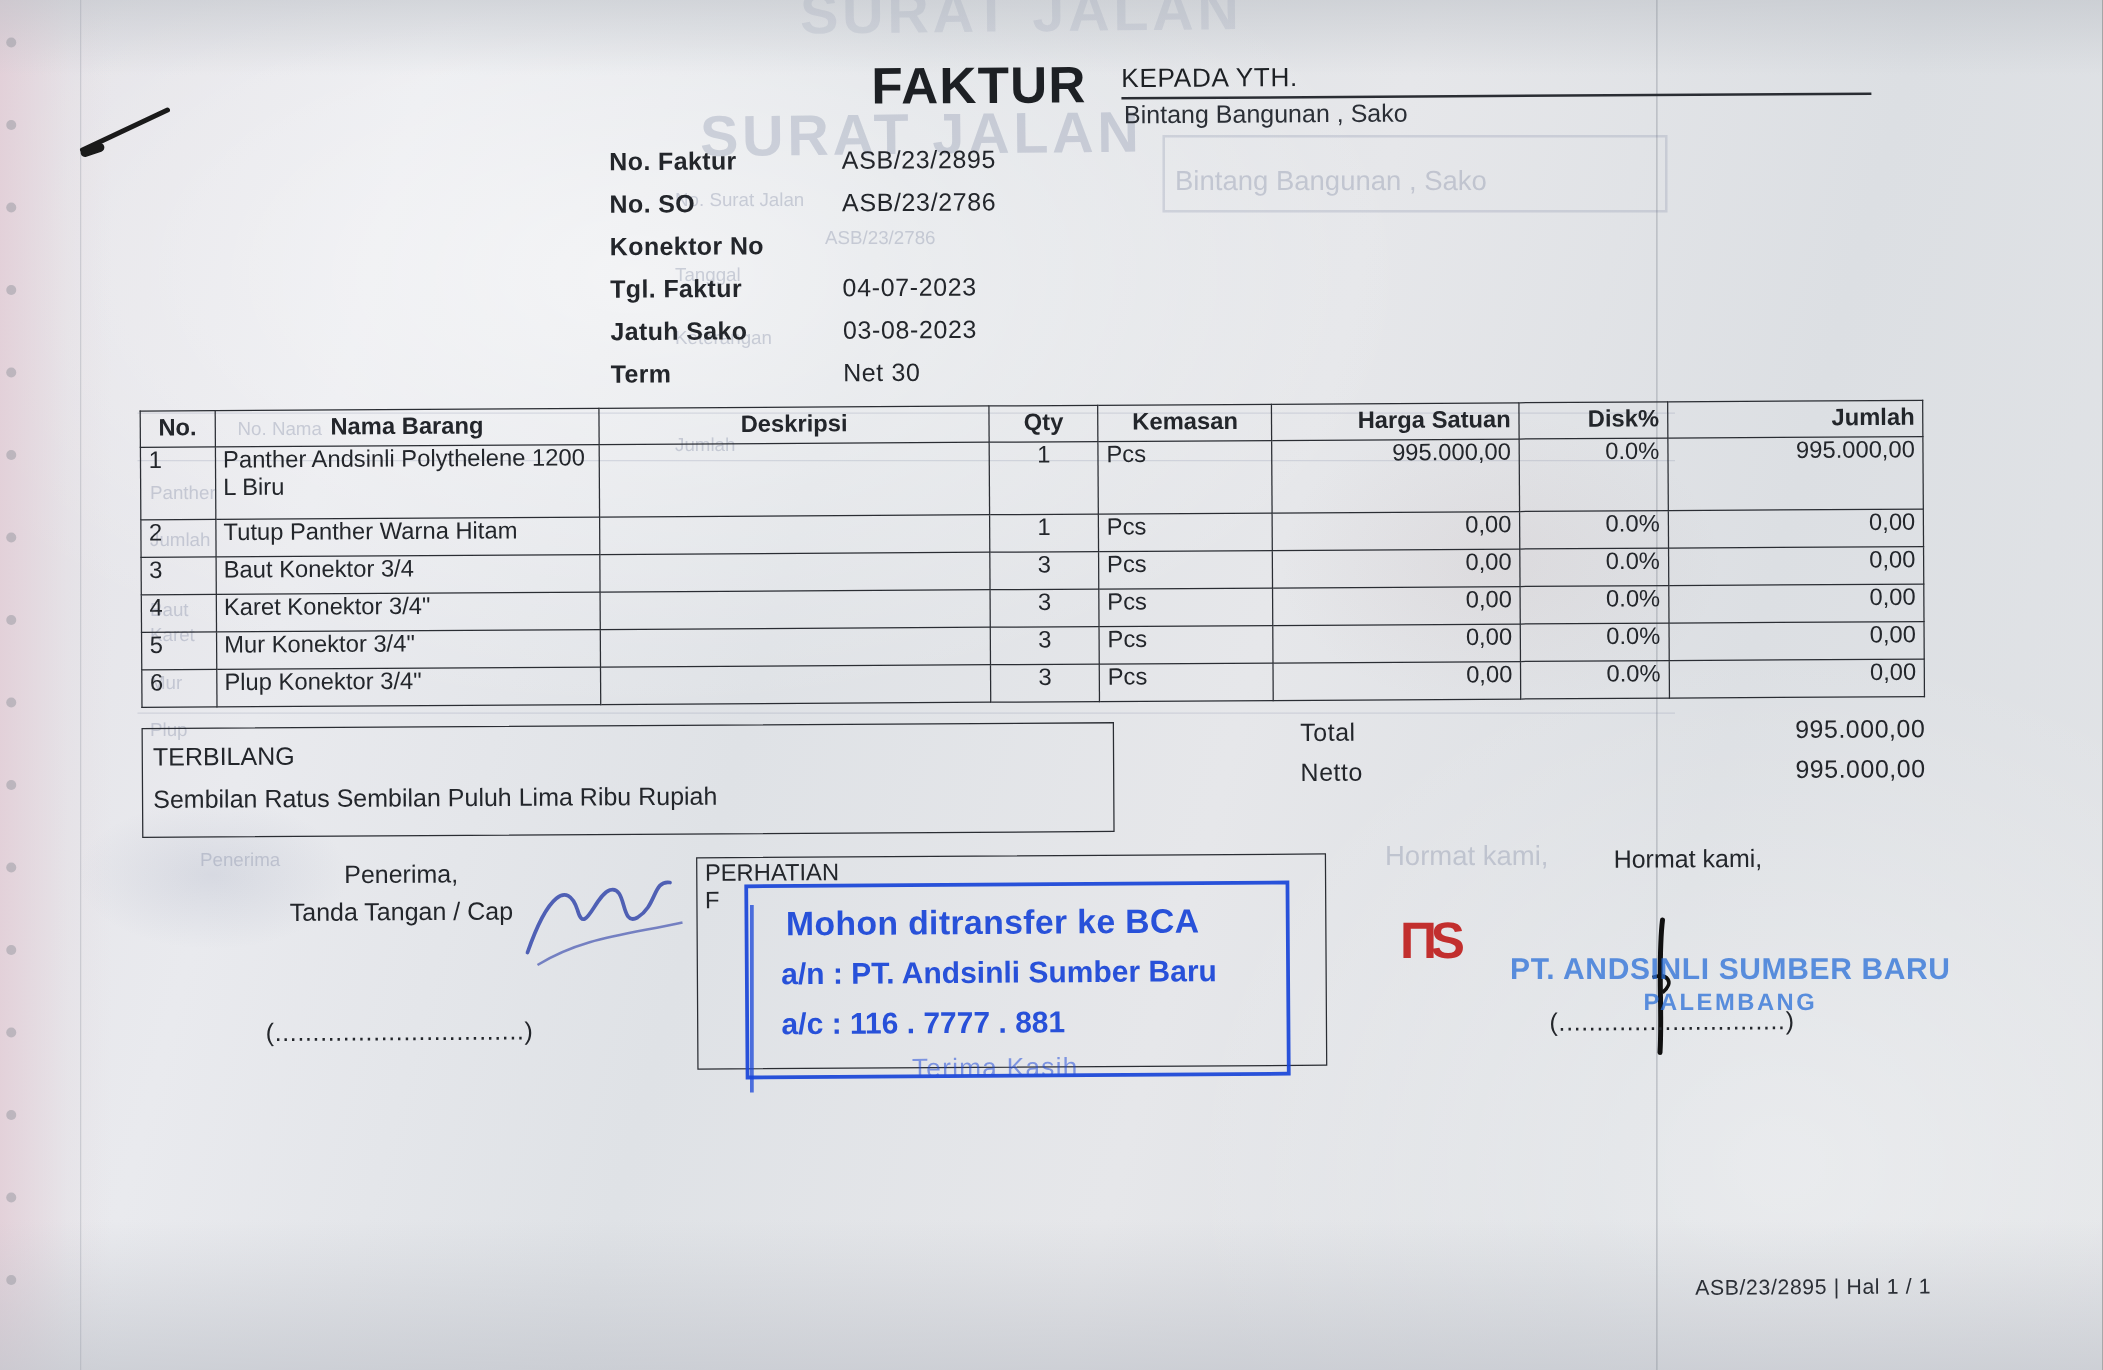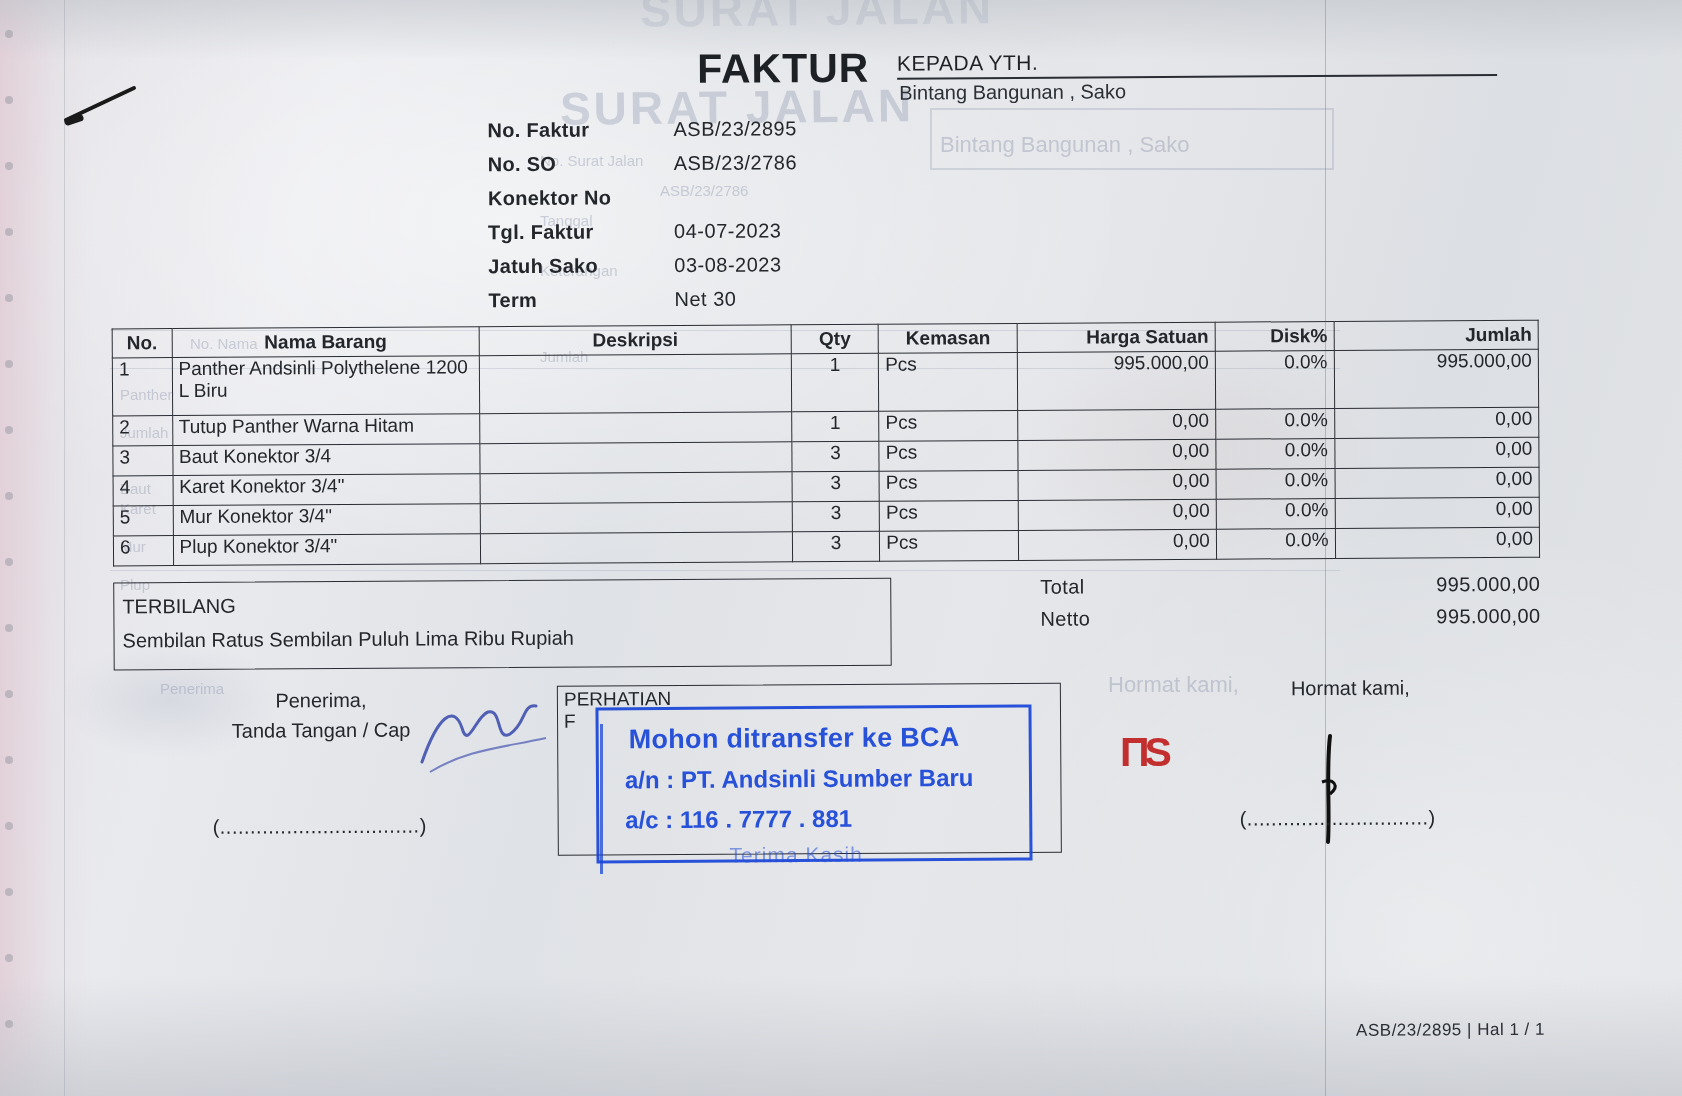--- a/index.html
+++ b/index.html
@@ -493,14 +493,18 @@
 
   <div class="stamp">
     <div class="stamp-l1">Mohon ditransfer ke BCA</div>
     <div class="stamp-l2">a/n : PT. Andsinli Sumber Baru</div>
     <div class="stamp-l3">a/c : 116 . 7777 . 881</div>
     <div class="stamp-l4">Terima Kasih</div>
   </div>
   <div class="stamp-edge" style="left:600px; top:724px;"></div>
 
   <div class="logo-mark">ΠS</div>
+  <div class="company-stamp">
+    <div class="l1">PT. ANDSINLI SUMBER BARU</div>
+    <div class="l2">PALEMBANG</div>
+  </div>
 
 </div>
 
 </body></html>

